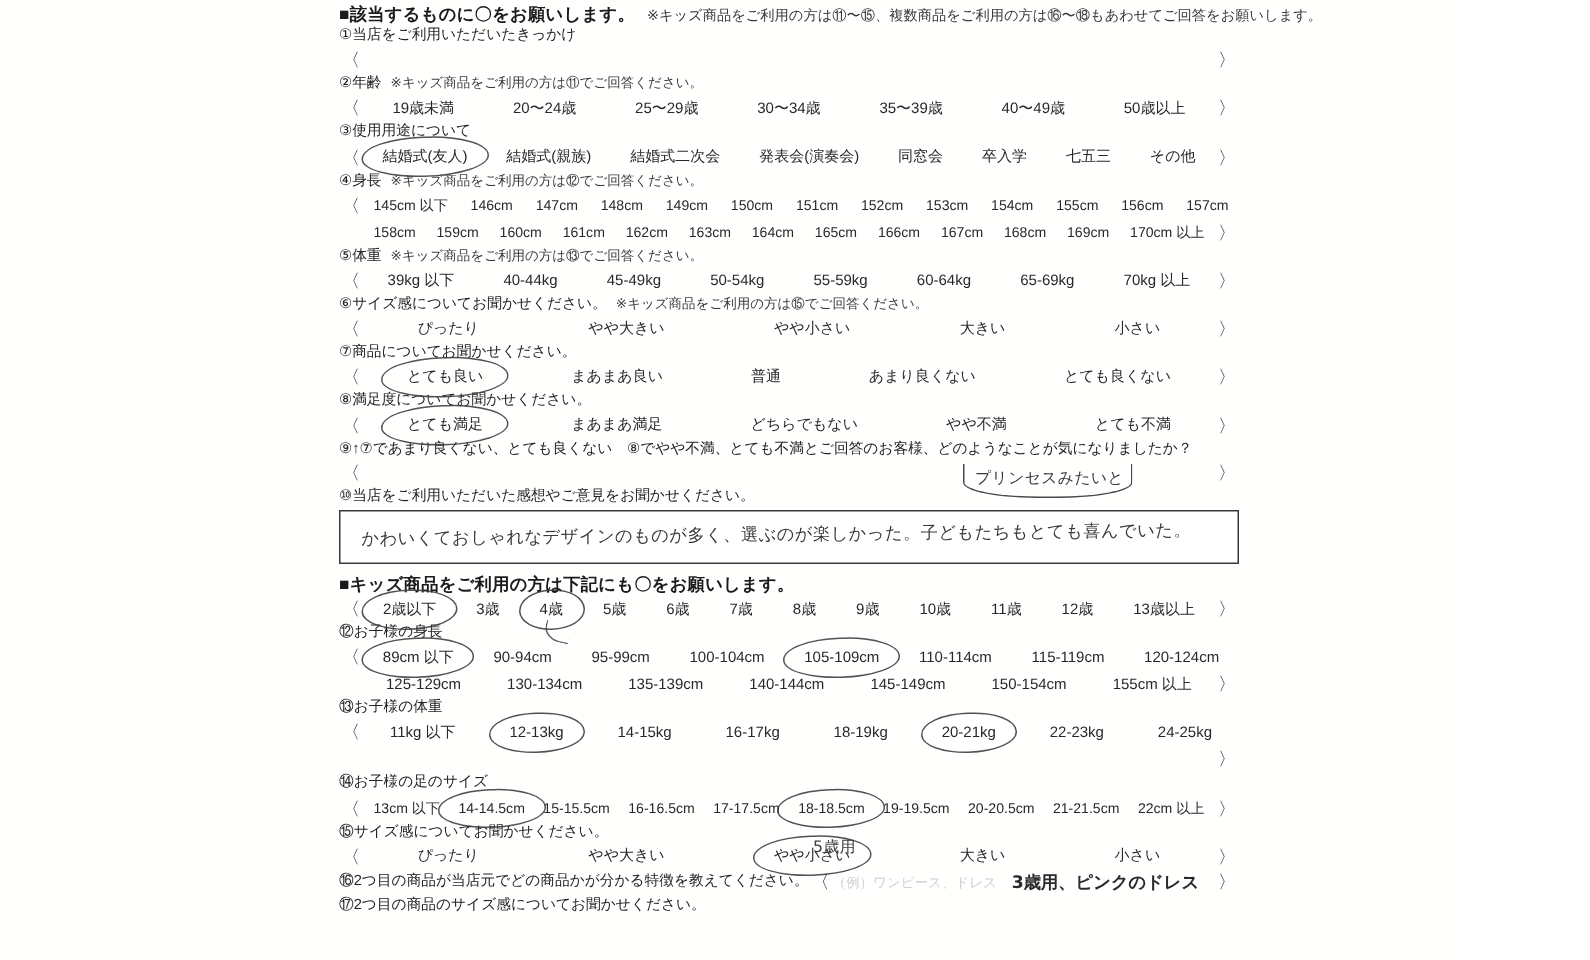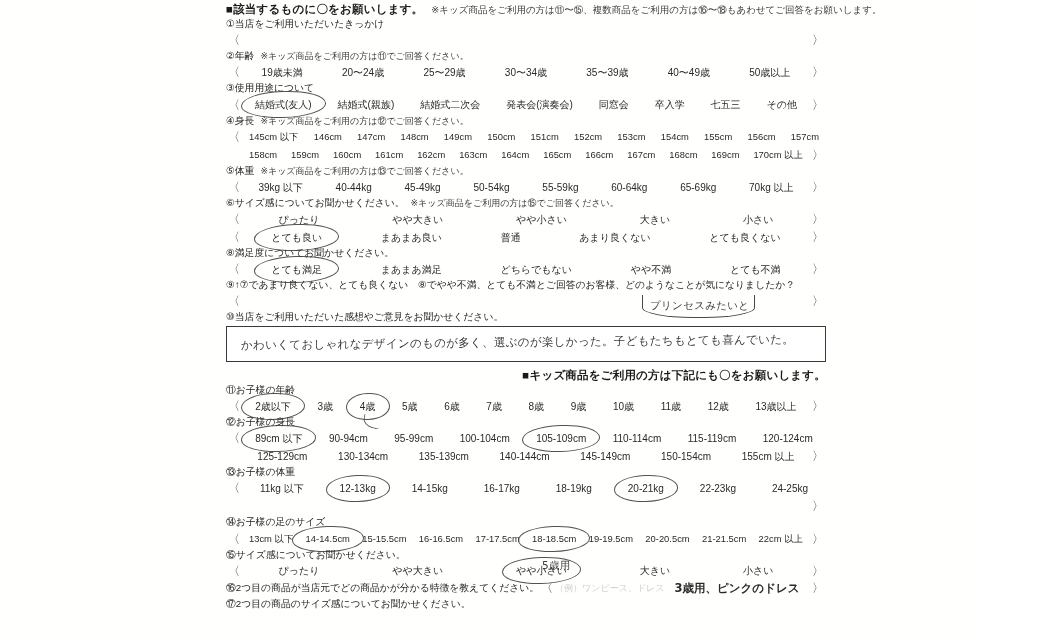--- a/index.html
+++ b/index.html
@@ -289,20 +289,21 @@
       <div class="opts">
         <span class="opt">ぴったり</span>
         <span class="opt">やや大きい</span>
         <span class="opt">やや小さい</span>
         <span class="opt">大きい</span>
         <span class="opt">小さい</span>
       </div>
       <span class="brk right">〉</span>
     </div>
 
+    <div class="q-label">⑦商品についてお聞かせください。</div>
     <div class="opt-row">
       <span class="brk">〈</span>
       <div class="opts">
         <span class="opt circled wide">とても良い</span>
         <span class="opt">まあまあ良い</span>
         <span class="opt">普通</span>
         <span class="opt">あまり良くない</span>
         <span class="opt">とても良くない</span>
       </div>
       <span class="brk right">〉</span>
@@ -329,23 +330,22 @@
     </div>
 
     <div class="q-label" style="position:relative;">
       <span>⑩当店をご利用いただいた感想やご意見をお聞かせください。</span>
       <span class="annot annot-arc hand" style="left:424px; top:-12px;">プリンセスみたいと</span>
     </div>
     <div class="comment-box">
       <span class="hand-comment hand">かわいくておしゃれなデザインのものが多く、選ぶのが楽しかった。子どもたちもとても喜んでいた。</span>
     </div>
 
-    <div class="section-head" style="margin-top:6px;text-align:right;">■キッズ商品をご利用の方は下記にも〇をお願いします。</div>
-
-    <div class="q-label">⑪お子様の年齢</div>
+    <div class="section-head" style="margin-top:6px;">■キッズ商品をご利用の方は下記にも〇をお願いします。</div>
+
     <div class="opt-row">
       <span class="brk">〈</span>
       <div class="opts">
         <span class="opt circled">2歳以下</span>
         <span class="opt">3歳</span>
         <span class="opt circled tail">4歳</span>
         <span class="opt">5歳</span>
         <span class="opt">6歳</span>
         <span class="opt">7歳</span>
         <span class="opt">8歳</span>

